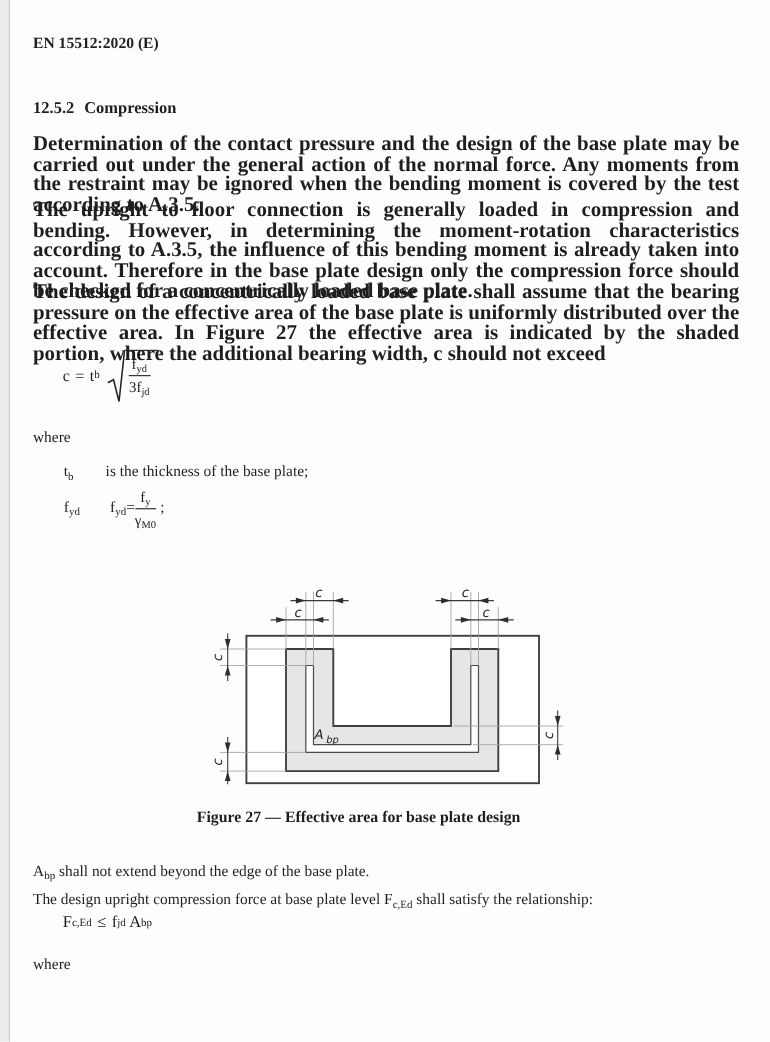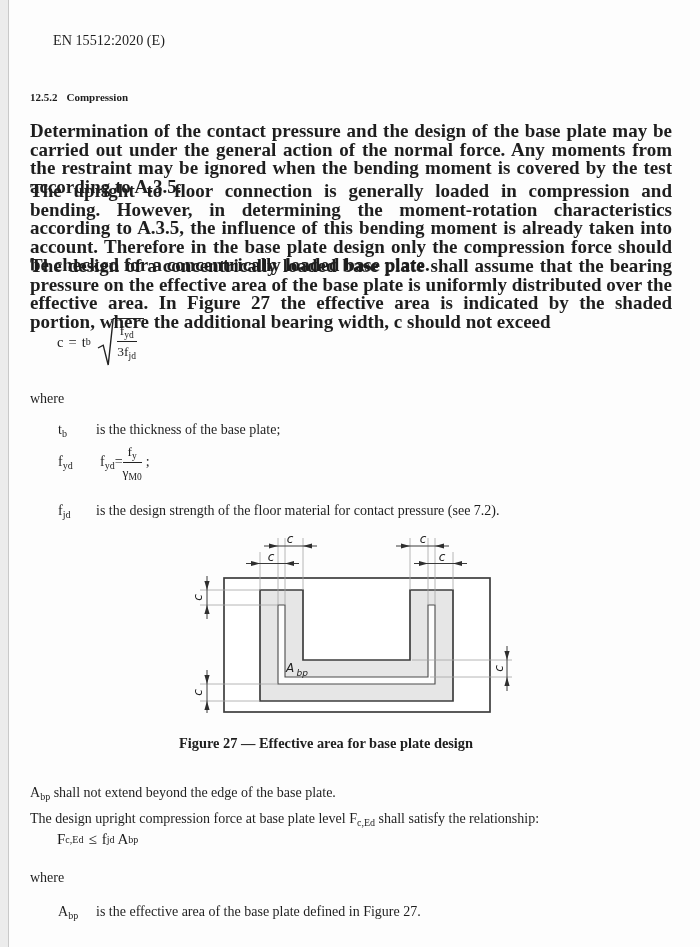--- a/index.html
+++ b/index.html
@@ -3,22 +3,22 @@
 <meta charset="utf-8">
 <style>
   html,body{margin:0;padding:0;}
   body{width:700px;height:947px;background:#fbfbfb;}
   .page{position:relative;width:700px;height:947px;background:#fdfdfd;overflow:hidden;
         font-family:"Liberation Serif", serif;color:#1e1e1e;}
   .edge{position:absolute;left:0;top:0;width:8px;height:947px;background:#ececec;
         border-right:1px solid #c9c9c9;}
   .abs{position:absolute;left:30px;width:642px;}
   .hline{font-size:14.2px;line-height:19px;}
-  .b{font-weight:normal;margin-left:23px;}
-  .heading{font-size:11px;font-weight:bold;}
+  .b{font-weight:bold;}
+  .heading{font-size:15px;font-weight:bold;}
   .heading .gap{display:inline-block;width:9px;}
   p.body{margin:0;text-align:justify;font-size:19px;line-height:18.5px;font-weight:bold;}
   .oneline{font-size:14px;line-height:18.5px;}
   sub{font-size:10px;line-height:0;vertical-align:-3px;font-family:Liberation Serif, serif;}
   .defrow{position:absolute;left:58px;display:flex;align-items:center;font-size:14px;line-height:18.5px;}
   .defrow.center{align-items:center;}
   .defrow .sym{display:inline-block;width:38px;flex:none;}
   
   .formula{position:absolute;display:flex;align-items:center;font-size:14.5px;color:#1b1b1b;}
   .formula .sp{display:inline-block;width:5px;}
@@ -93,24 +93,20 @@
         <span>=</span>
         <span class="sp"></span>
       <span class="frac">
         <span class="num"><span>f</span><sub>y</sub></span>
         <span class="den"><span>γ</span><sub>M0</sub></span>
       </span>
     </span>
     <span>;</span>
   </div>
 
-  <div class="defrow" style="top:502px">
-    <span class="sym"><span>f</span><sub>jd</sub></span>
-    <span>is the design strength of the floor material for contact pressure (see 7.2).</span>
-  </div>
 
   <svg class="fig" width="380" height="200" viewBox="160 528 380 200">
 
     <rect class="plate" x="224" y="578" width="266" height="134"></rect>
 
     <path class="shade" d="M260 590 H303 V660 H410 V590 H453 V701 H260 Z"></path>
 
     <path class="wall" d="M278 605 V684 H435 V605 H428 V677 H285 V605 Z"></path>
 
     <path class="ext" d="M260 552 V590 M278 538 V605 M285 538 V605 M303 538 V590
@@ -168,17 +164,13 @@
       <span class="sp"></span>
     <span>f</span>
       <sub>jd</sub>
     <span style="width:3px;display:inline-block"></span>
     <span>A</span>
       <sub>bp</sub>
   </div>
 
   <div class="abs oneline" style="top:869px">where</div>
 
-  <div class="defrow" style="top:903px">
-    <span class="sym"><span>A</span><sub>bp</sub></span>
-    <span>is the effective area of the base plate defined in Figure 27.</span>
-  </div>
 </div>
 
 </body></html>

